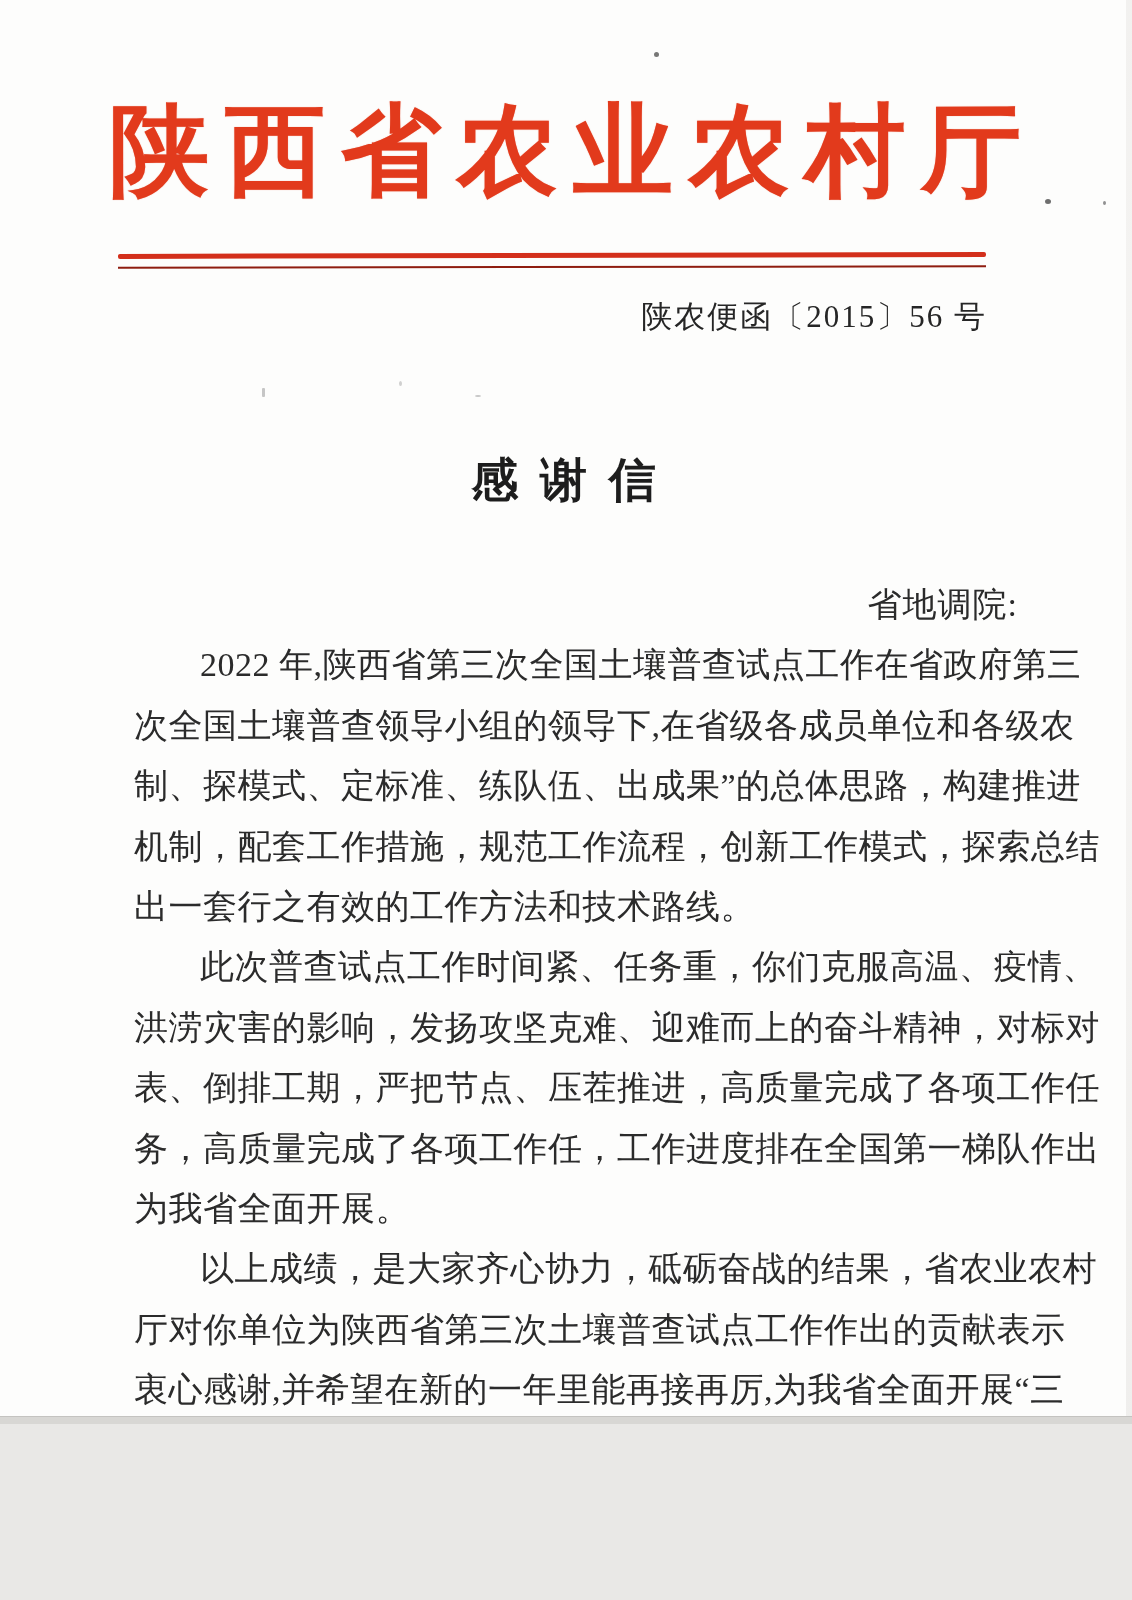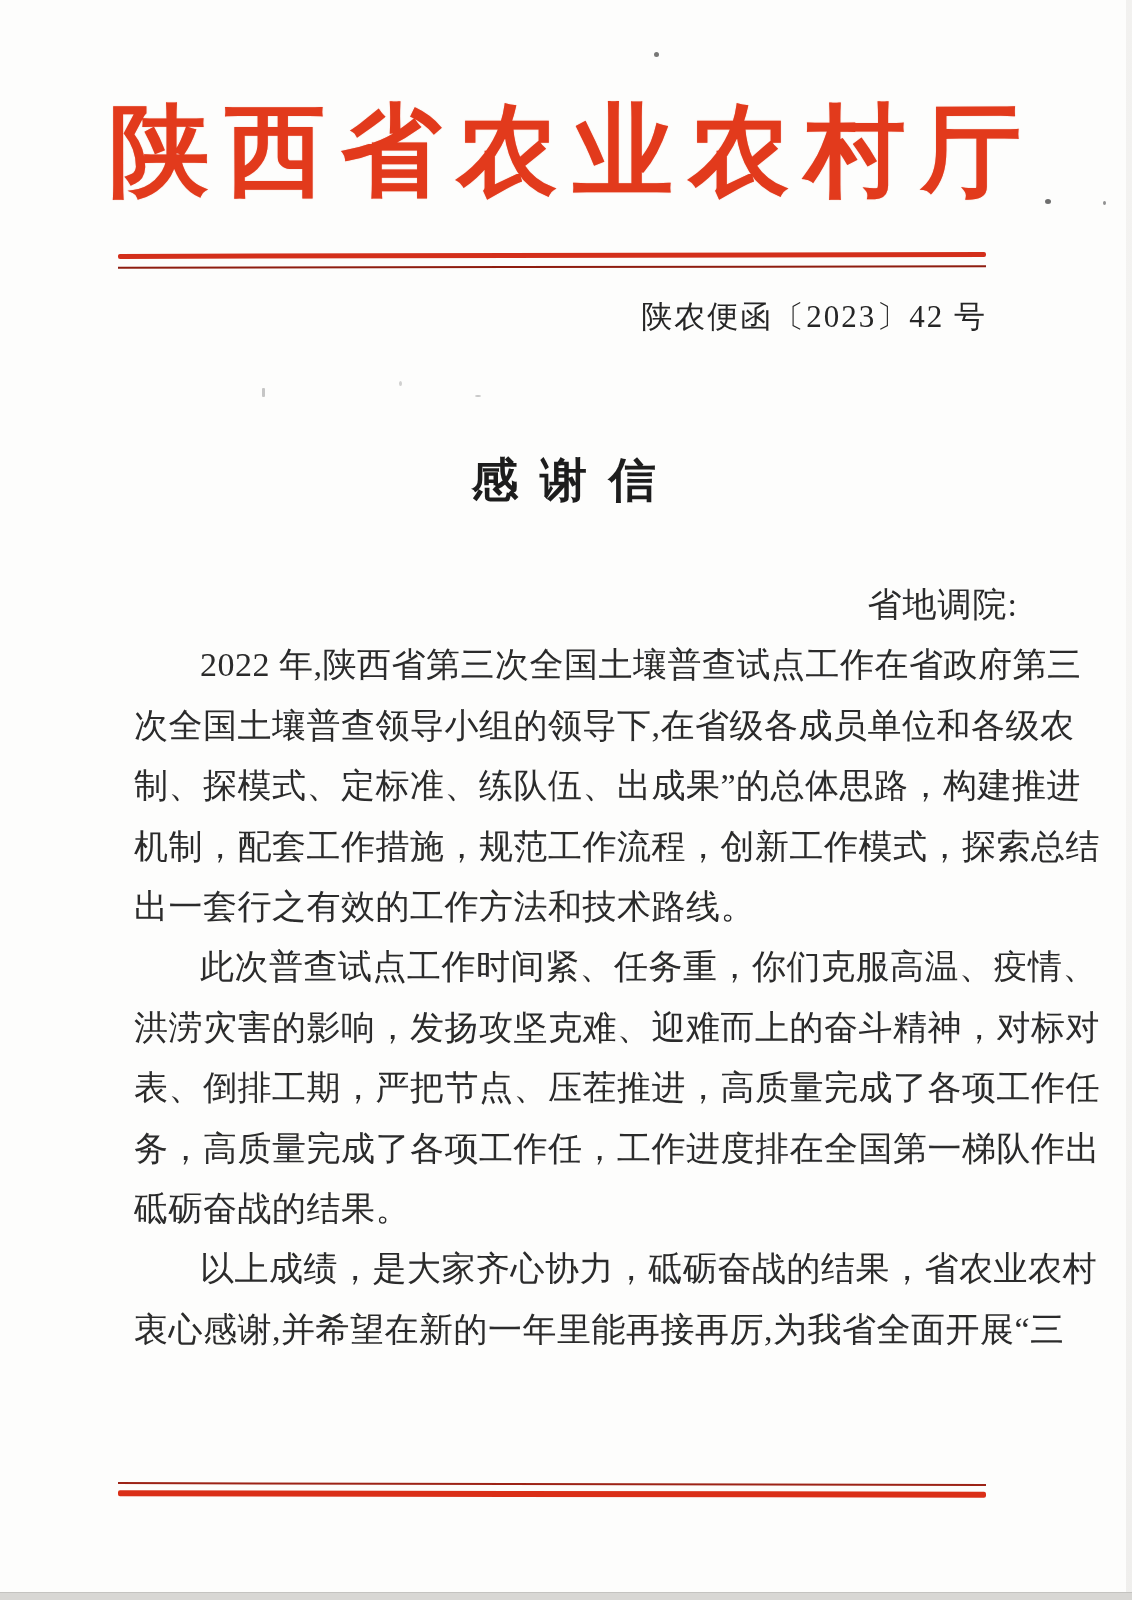--- a/index.html
+++ b/index.html
@@ -8,21 +8,21 @@
     --rule-red-thin-top: #8f1d10;
     --rule-red-thin-bottom: #9c2316;
     --rule-red-thick-bottom: #da2f17;
     --body-text: #2b2b2b;
   }
   * { margin: 0; padding: 0; box-sizing: border-box; }
   html, body { background: #e9e8e6; }
   .page {
     position: relative;
     width: 1132px;
-    height: 1600px;
+    height: 1424px;
     margin: 0 auto;
     background: #fdfdfc;
     overflow: hidden;
     font-family: "Liberation Serif", "DejaVu Serif", serif;
   }
   
   .edge-right {
     position: absolute; top: 0; right: 0; width: 6px; height: 100%;
     background: linear-gradient(to bottom, #efeeec, #f4f3f1 40%, #ecebe9);
     opacity: .8;
@@ -91,43 +91,44 @@
 </head>
 <body>
 
 <div class="page">
 
   <div class="agency-title">陕西省农业农村厅</div>
 
   <div class="rule rule-top-thick"></div>
   <div class="rule rule-top-thin"></div>
 
-  <div class="doc-number">陕农便函〔2023〕42 号</div>
+  <div class="doc-number">陕农便函〔2015〕56 号</div>
 
   <div class="letter-title">感 谢 信</div>
 
   <div class="letter-body">
     <div class="salutation">省地调院:</div>
     <div>
         <div>
           <div class="line first">2022 年,陕西省第三次全国土壤普查试点工作在省政府第三</div>
           <div class="line">次全国土壤普查领导小组的领导下,在省级各成员单位和各级农</div>
           <div class="line">制、探模式、定标准、练队伍、出成果”的总体思路，构建推进</div>
           <div class="line">机制，配套工作措施，规范工作流程，创新工作模式，探索总结</div>
           <div class="line">出一套行之有效的工作方法和技术路线。</div>
         </div>
         <div>
           <div class="line first">此次普查试点工作时间紧、任务重，你们克服高温、疫情、</div>
           <div class="line">洪涝灾害的影响，发扬攻坚克难、迎难而上的奋斗精神，对标对</div>
           <div class="line">表、倒排工期，严把节点、压茬推进，高质量完成了各项工作任</div>
           <div class="line">务，高质量完成了各项工作任，工作进度排在全国第一梯队作出</div>
-          <div class="line">砥砺奋战的结果。</div>
+          <div class="line">为我省全面开展。</div>
         </div>
         <div>
           <div class="line first">以上成绩，是大家齐心协力，砥砺奋战的结果，省农业农村</div>
+          <div class="line">厅对你单位为陕西省第三次土壤普查试点工作作出的贡献表示</div>
           <div class="line">衷心感谢,并希望在新的一年里能再接再厉,为我省全面开展“三</div>
         </div>
       </div>
   </div>
 
   <div class="rule rule-bottom-thin"></div>
   <div class="rule rule-bottom-thick"></div>
 
   <div class="speck s1"></div>
   <div class="speck s2"></div>

